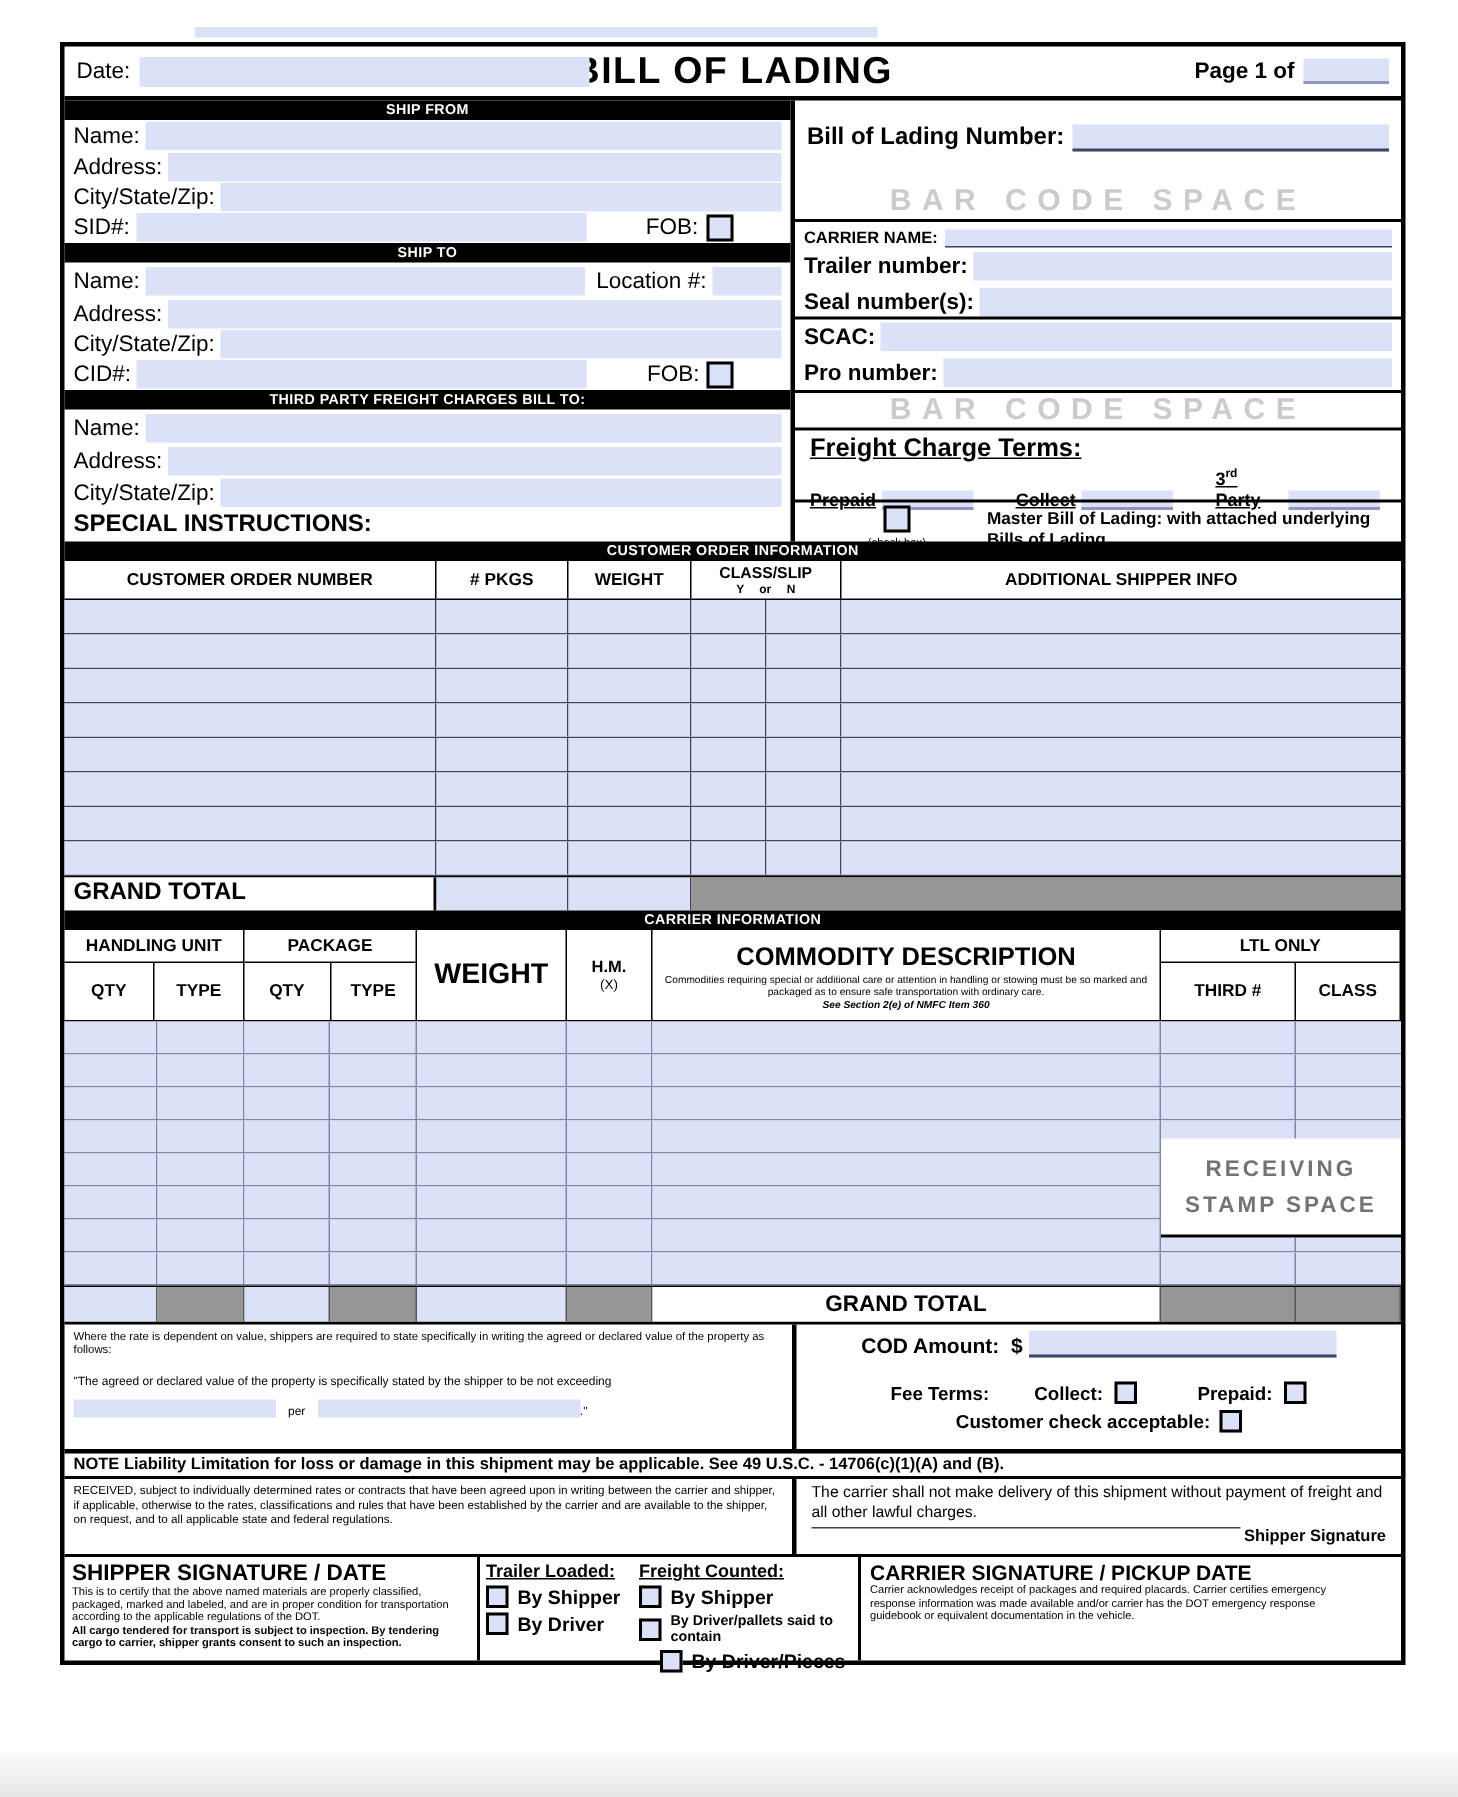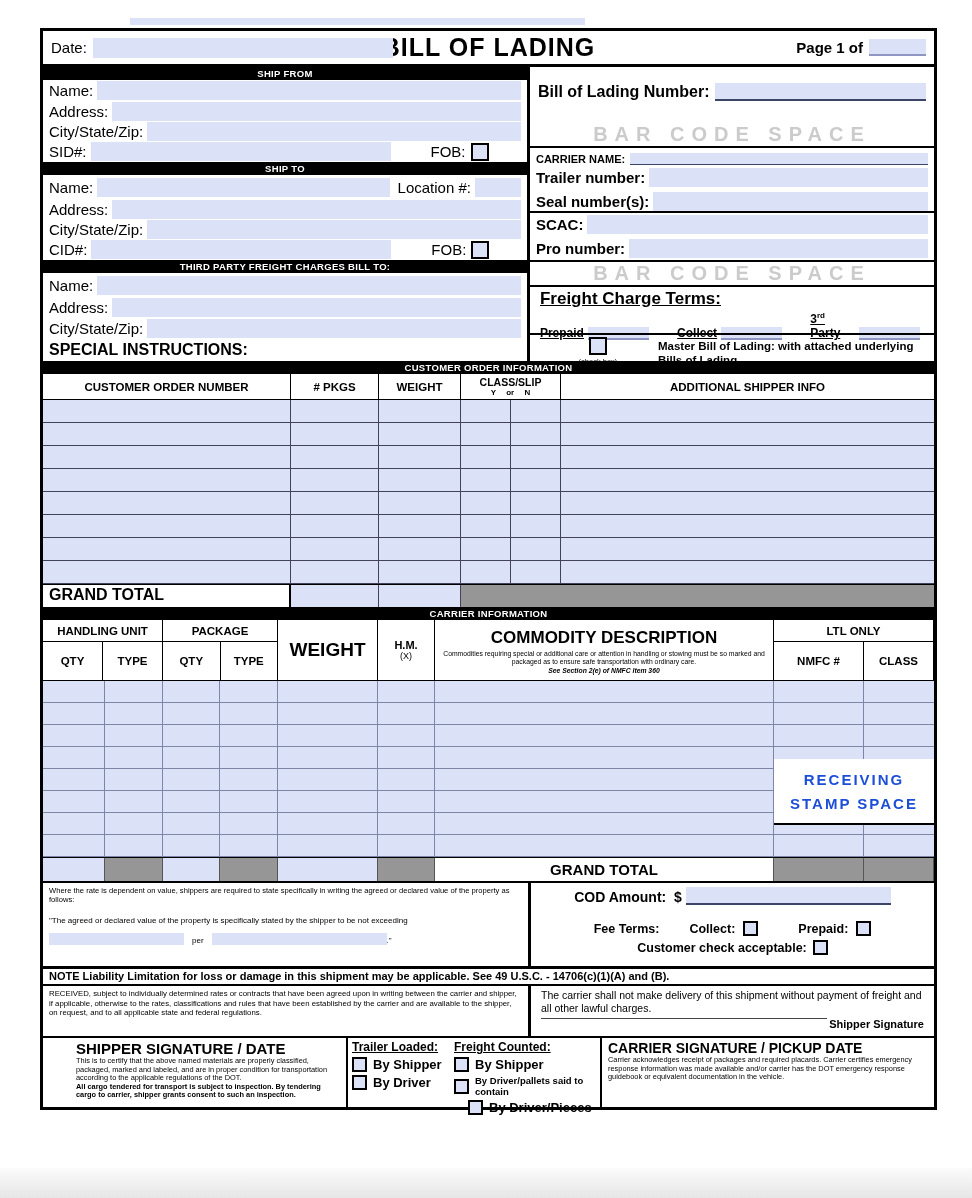--- a/index.html
+++ b/index.html
@@ -87,21 +87,21 @@
   .khu{width:120px} .kpk{width:115px}
   .krow { display:flex; height:22px; border-bottom:1px solid #7e86a8; }
   .krow > div { background:#dbe1f7; border-right:1px solid #7e86a8; }
   .krow > div:last-child { border-right:none; }
   .k1{width:62px}.k2{width:58px}.k3{width:57px}.k4{width:58px}.k5{width:100px}.k6{width:57px}.k7{width:339px}.k8{width:90px}.k9{width:70px}
   .kgt { display:flex; height:24px; border-top:1.5px solid #000; }
   .kgt > div { border-right:1px solid #555; }
   .kgt .b { background:#dbe1f7; } .kgt .g { background:#969696; }
   .kgt .t { background:#fff; display:flex; align-items:center; justify-content:center; font-size:15px; font-weight:bold; }
   .stamp { position:absolute; right:0; top:152px; width:160px; height:66px; background:#fff; border-bottom:2.5px solid #000; display:flex; flex-direction:column; align-items:center; justify-content:center; gap:7px; }
-  .stamp div { color:#1d4ed8; font-weight:bold; font-size:15px; letter-spacing:2px; }
+  .stamp div { color:#737373; font-weight:bold; font-size:15px; letter-spacing:2px; }
 
   
   .valrow { display:flex; height:85px; border-top:2px solid #000; }
   .valbox { width:488px; border-right:3px solid #000; padding:3px 6px; font-size:7.6px; line-height:9px; }
   .valbox .p2 { margin-top:12px; font-size:8px; }
   .valbox .blanks { margin-top:8px; display:flex; align-items:flex-end; font-size:8px; }
   .vblank { display:inline-block; height:12px; background:#dbe1f7; }
   .codbox { flex:1; padding:2px 10px; text-align:center; }
   .codline { display:flex; align-items:flex-end; justify-content:center; margin-top:2px; }
   .codline .t { font-size:14px; font-weight:bold; white-space:pre; }
@@ -112,21 +112,21 @@
   .noterow { height:18px; border-top:3px solid #000; font-size:11px; font-weight:bold; padding:1px 6px; white-space:nowrap; }
 
   .recvrow { display:flex; height:52px; border-top:2.5px solid #000; }
   .recvleft { width:488px; border-right:3px solid #000; padding:3px 6px; font-size:7.8px; line-height:9.5px; }
   .recvright { flex:1; padding:3px 10px; font-size:10.5px; line-height:13px; display:flex; flex-direction:column; }
   .sigline { display:flex; align-items:flex-start; margin-top:auto; margin-bottom:2px; }
   .sigline .ln { flex:1; border-bottom:1.5px solid #444; height:1px; }
   .sigline .t { font-size:11px; font-weight:bold; margin-left:2px; }
 
   
-  .botrow { display:flex; height:71px; border-top:2.5px solid #000;padding-left:28px; }
+  .botrow { display:flex; height:71px; border-top:2.5px solid #000; }
   .shipsig { width:277px; border-right:2px solid #000; padding:2px 5px; }
   .shipsig .h { font-size:15px; font-weight:bold; }
   .tiny { font-size:7.4px; line-height:8.6px; }
   .tinyb { font-size:7.4px; line-height:8.6px; font-weight:bold; }
   .loadbox { width:104px; padding:2px 4px; }
   .countbox { width:148px; padding:2px 2px; }
   .ckhead { font-size:12px; font-weight:bold; text-decoration:underline; white-space:nowrap; }
   .ckrow { display:flex; align-items:center; gap:6px; margin-top:3px; font-size:13px; font-weight:bold; }
   .ckrow.indent { margin-left:14px; }
   .carrsig { flex:1; border-left:2px solid #000; padding:2px 6px; }
@@ -383,21 +383,21 @@
           <div class="b">(X)</div>
         </div>
       <div class="one kcom">
         <div class="ct">COMMODITY DESCRIPTION</div>
         <div class="note">Commodities requiring special or additional care or attention in handling or stowing must be so marked and packaged as to ensure safe transportation with ordinary care.</div>
         <div class="ref">See Section 2(e) of NMFC Item 360</div>
       </div>
       <div class="grp kltl">
           <div class="gt">LTL ONLY</div>
           <div class="gb2">
-            <div style="flex:0 0 90px">NMFC #</div>
+            <div style="flex:0 0 90px">THIRD #</div>
             <div>CLASS</div>
           </div>
         </div>
     </div>
     <div id="carr-rows">
   <div class="krow">
     <div class="k1"></div>
     <div class="k2"></div>
     <div class="k3"></div>
     <div class="k4"></div>

